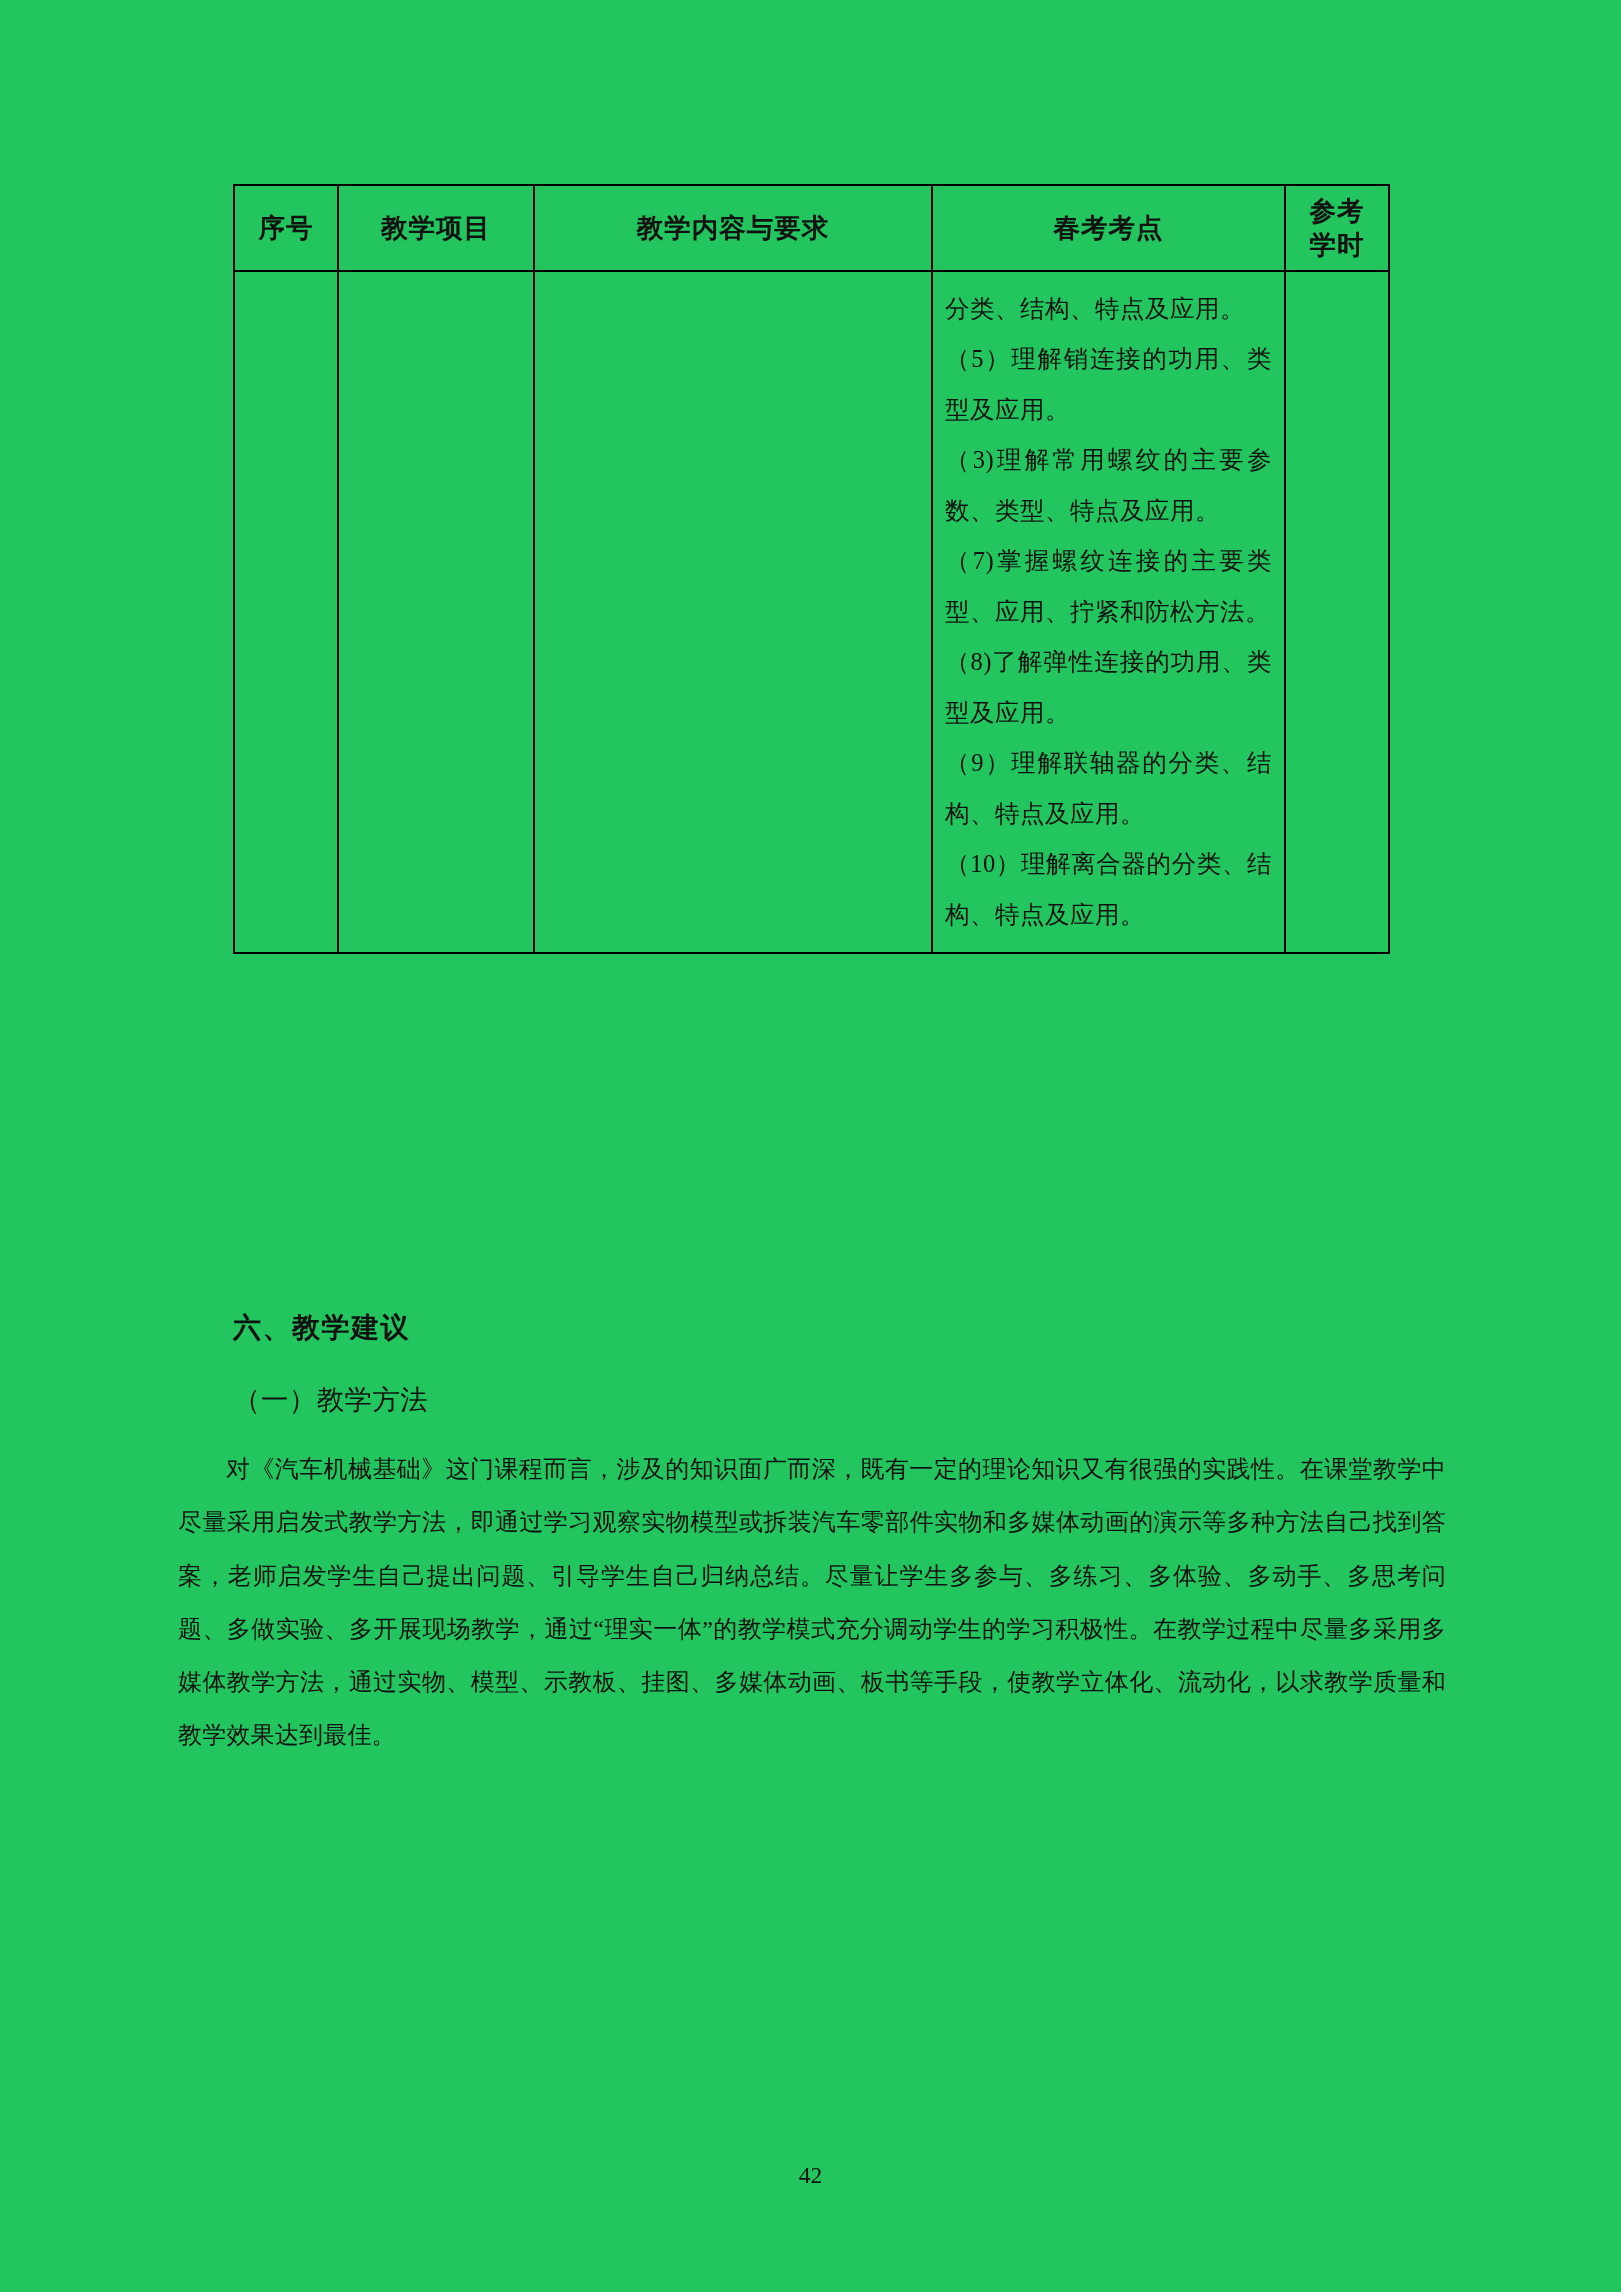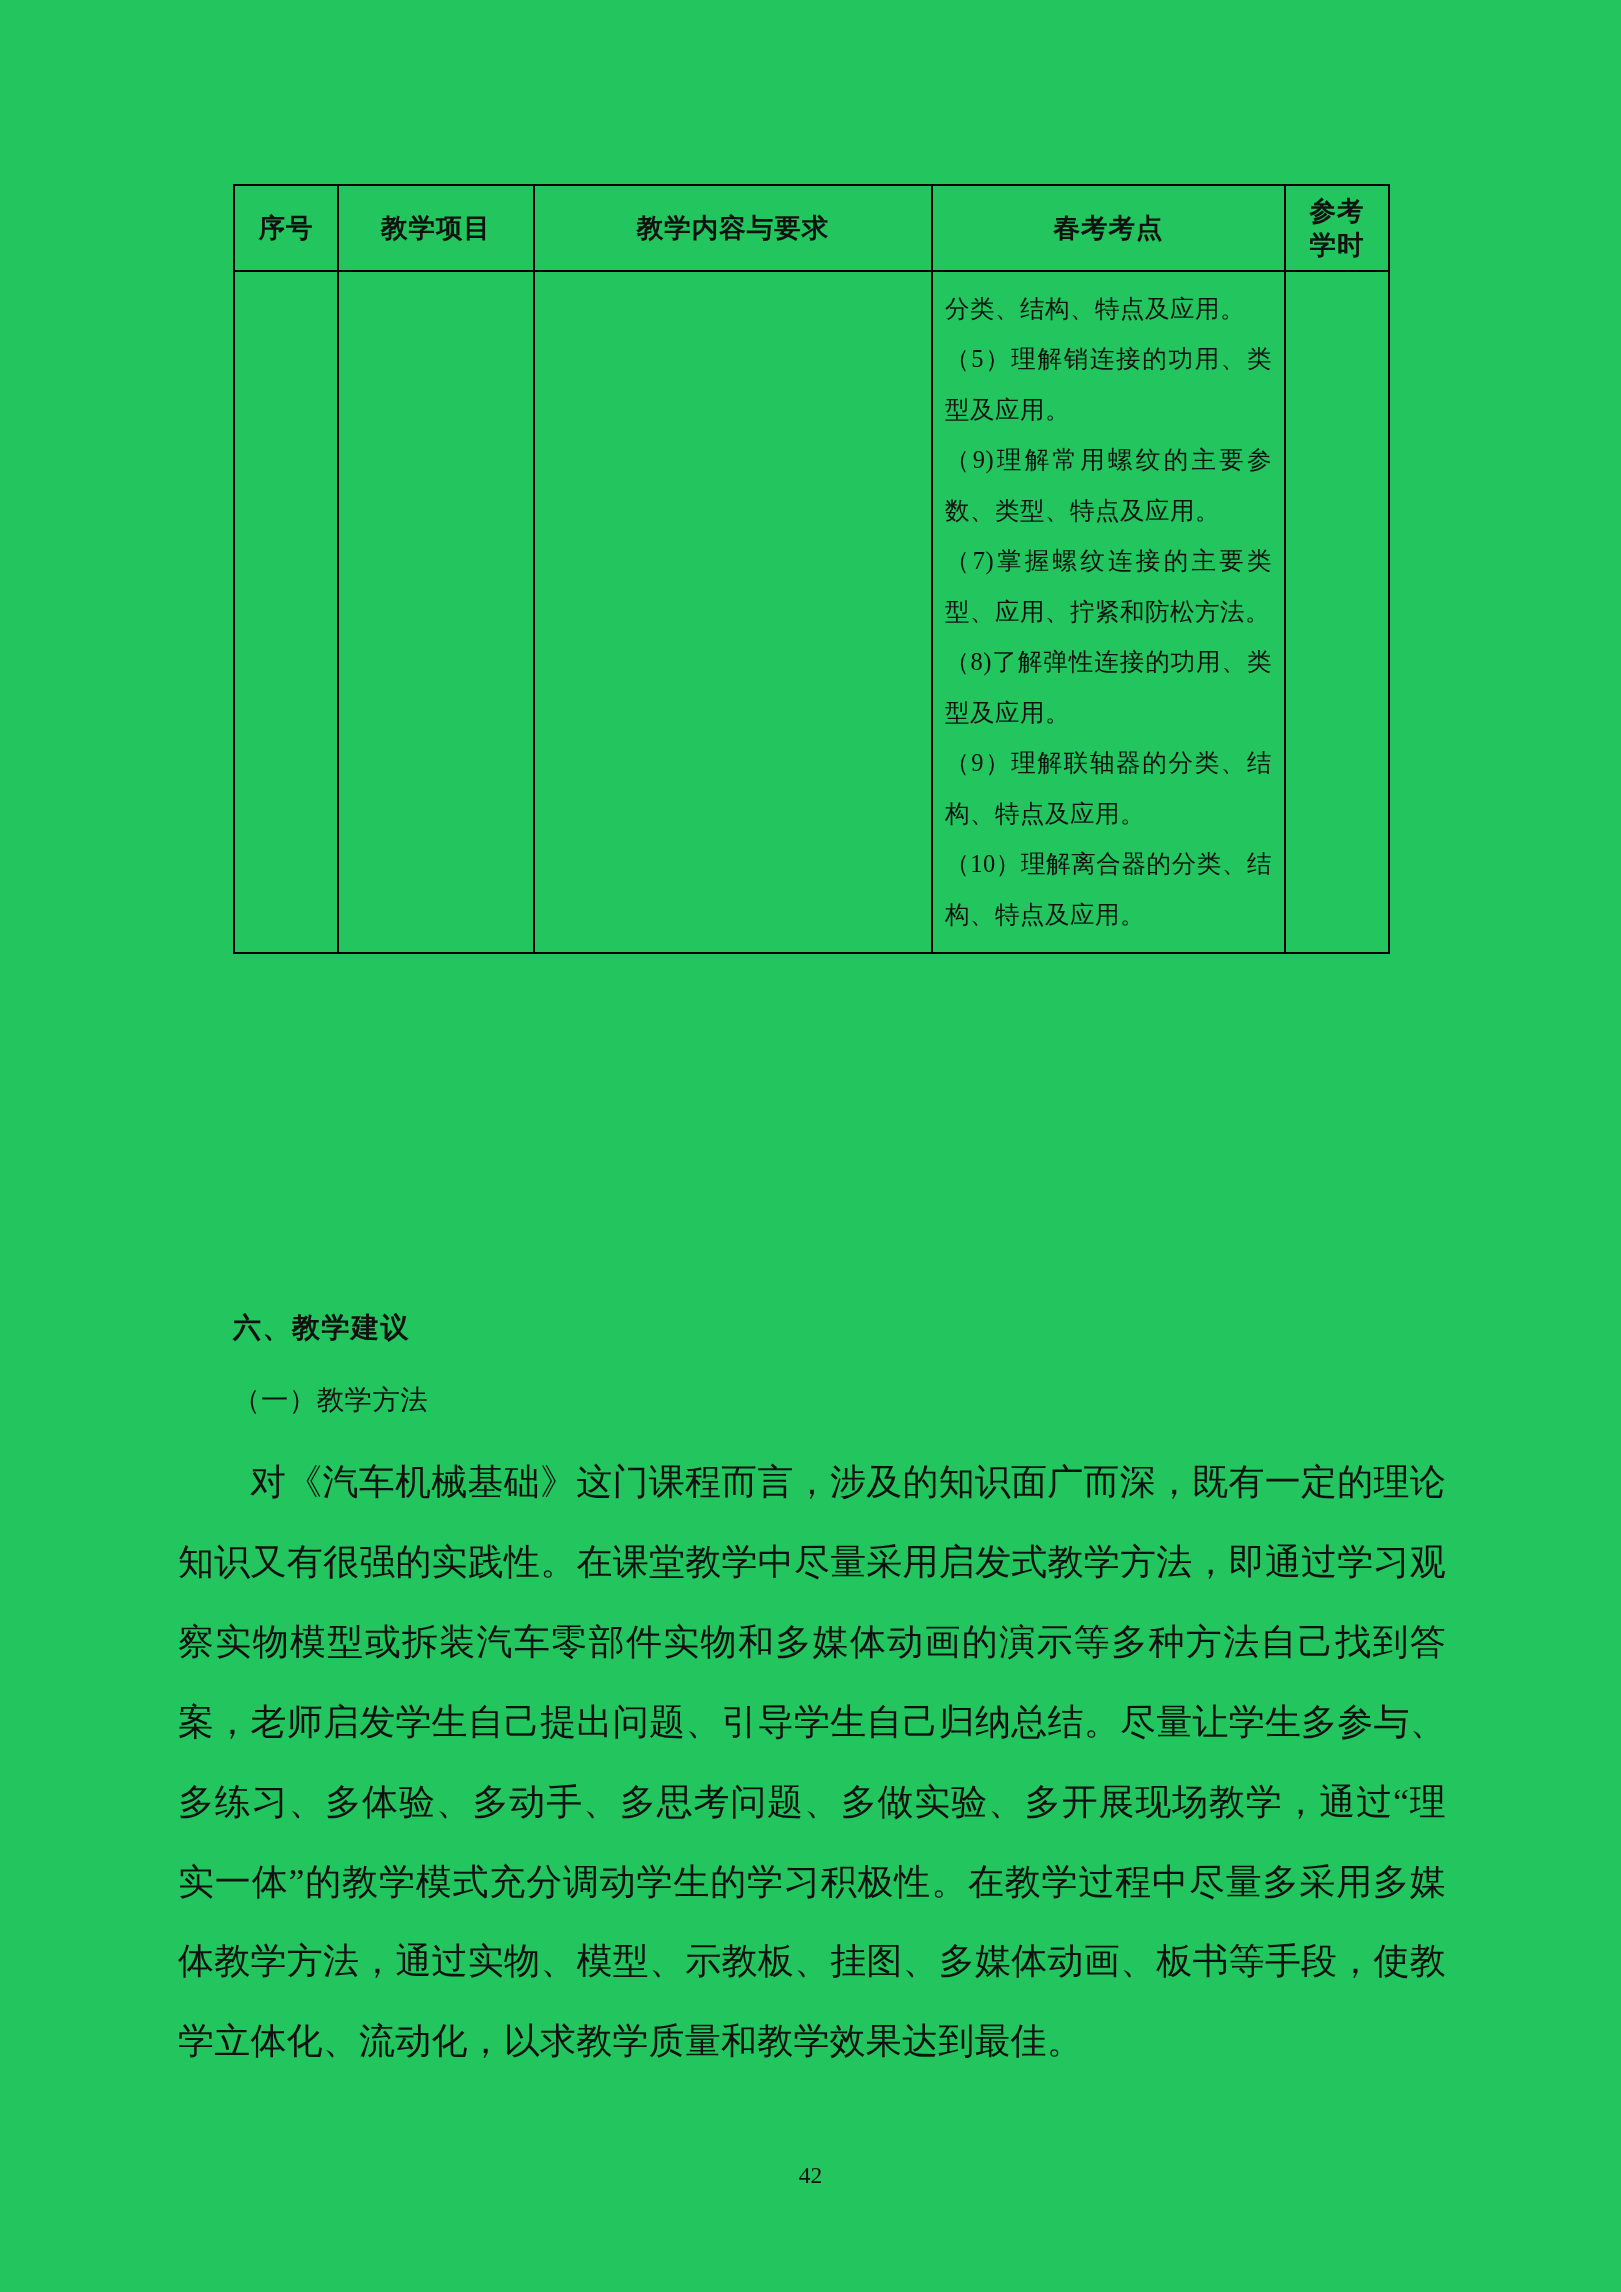--- a/index.html
+++ b/index.html
@@ -100,21 +100,21 @@
     top: 1382px;
     font-size: 27.4px;
     letter-spacing: 0.5px;
   }
   .body-block {
     position: absolute;
     left: 178px;
     width: 1268px;
   }
   .para {
-    font-size: 36px;
+    font-size: 24px;
     line-height: 2.22;
     text-align: justify;
     text-justify: inter-ideograph;
     letter-spacing: 0.2px;
     margin: 0;
   }
   .para.indent {
     text-indent: 2em;
   }
   #para-1 { top: 1443px; }
@@ -150,21 +150,21 @@
       </thead>
       <tbody>
         <tr>
           <td class="col-no"></td>
           <td class="col-proj"></td>
           <td class="col-cont"></td>
           <td class="col-exam cell-exam">
             <ul class="exam-list">
               <li class="cont">分类、结构、特点及应用。</li>
               <li class="item">（5）理解销连接的功用、类型及应用。</li>
-              <li class="item">（9)理解常用螺纹的主要参数、类型、特点及应用。</li>
+              <li class="item">（3)理解常用螺纹的主要参数、类型、特点及应用。</li>
               <li class="item">（7)掌握螺纹连接的主要类型、应用、拧紧和防松方法。</li>
               <li class="item">（8)了解弹性连接的功用、类型及应用。</li>
               <li class="item">（9）理解联轴器的分类、结构、特点及应用。</li>
               <li class="item">（10）理解离合器的分类、结构、特点及应用。</li>
             </ul>
           </td>
           <td class="col-hours"></td>
         </tr>
       </tbody>
     </table>

